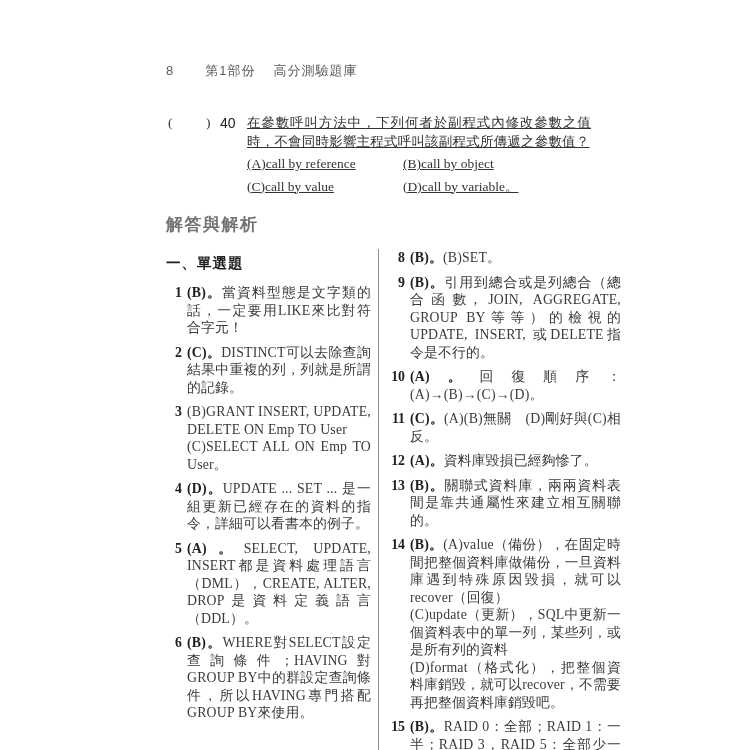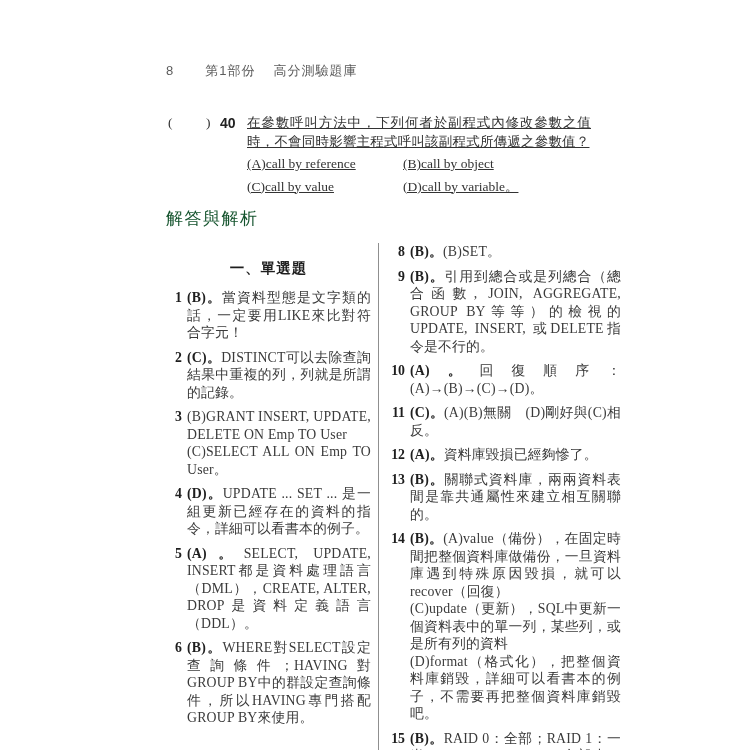--- a/index.html
+++ b/index.html
@@ -21,41 +21,41 @@
   }
   .page-header .part { margin-left: 31px; }
   .page-header .btitle { margin-left: 18px; text-align: center; }
 
   
   .question { margin-top: 34px; display: flex; font-size: 13.5px; line-height: 18.5px; color: #333; }
   .q-bracket { width: 54px; position: relative; flex: none; }
   .q-bracket .po { position: absolute; left: 2px; }
   .q-bracket .pc { position: absolute; left: 40px; }
   .q-num {
-    width: 27px; flex: none; font-weight: bold; color: #222;
+    width: 27px; flex: none; font-weight: normal; color: #222;
     font-family: "Liberation Sans", "DejaVu Sans", sans-serif; font-size: 14px;
   }
   .q-main { width: 344px; text-decoration: underline; }
   .q-text { text-align: justify; letter-spacing: 0.4px; }
   .q-options { margin-top: 4px; display: grid; grid-template-columns: 156px 1fr; row-gap: 4px; }
 
   
   .section-title {
-    margin-top: 11px;
+    margin-top: 17px;
     font-family: "Liberation Sans", "DejaVu Sans", sans-serif;
-    font-weight: normal; font-size: 17px; color: #14532d; letter-spacing: 1.5px;
+    font-weight: bold; font-size: 17px; color: #737373; letter-spacing: 1.5px;
   }
   .columns { margin-top: 13px; display: flex; align-items: stretch; }
   .col-left  { width: 212px; padding-right: 7px; }
   .divider { width: 1px; background: #8f8f8f; flex: none; }
   .col-right { width: 242px; padding-left: 10px; }
   .subsection-title {
     font-family: "Liberation Sans", "DejaVu Sans", sans-serif;
     font-weight: bold; font-size: 14.5px; color: #1e1e1e;
-    letter-spacing: 1px; margin-bottom: 11px; margin-top: 16px; text-align: center;
+    letter-spacing: 1px; margin-bottom: 11px; margin-top: 5px;
   }
   .item { position: relative; padding-left: 21px; font-size: 13.8px; line-height: 17.5px; margin-bottom: 7px; }
   .item .num {
     position: absolute; left: -3px; top: 0; width: 19px; text-align: right;
     font-weight: bold; color: #1e1e1e;
   }
   .item .ans { font-weight: bold; color: #1e1e1e; }
   .para { text-align: justify; letter-spacing: 0.2px; }
 </style>
 </head>
@@ -157,21 +157,21 @@
 
       <div class="item">
         <span class="num">13</span>
         <div class="para"><span class="ans">(B)。</span><span>關聯式資料庫，兩兩資料表間是靠共通屬性來建立相互關聯的。</span></div>
       </div>
 
       <div class="item">
         <span class="num">14</span>
         <div class="para"><span class="ans">(B)。</span><span>(A)value（備份），在固定時間把整個資料庫做備份，一旦資料庫遇到特殊原因毀損，就可以recover（回復）</span></div>
         <div class="para">(C)update（更新），SQL中更新一個資料表中的單一列，某些列，或是所有列的資料</div>
-        <div class="para">(D)format（格式化），把整個資料庫銷毀，詳細可以看書本的例子，不需要再把整個資料庫銷毀吧。</div>
+        <div class="para">(D)format（格式化），把整個資料庫銷毀，就可以recover，不需要再把整個資料庫銷毀吧。</div>
       </div>
 
       <div class="item">
         <span class="num">15</span>
         <div class="para"><span class="ans">(B)。</span><span>RAID 0：全部；RAID 1：一半；RAID 3，RAID 5：全部少一台。</span></div>
       </div>
     </div>
   </div>
 </div>
 

